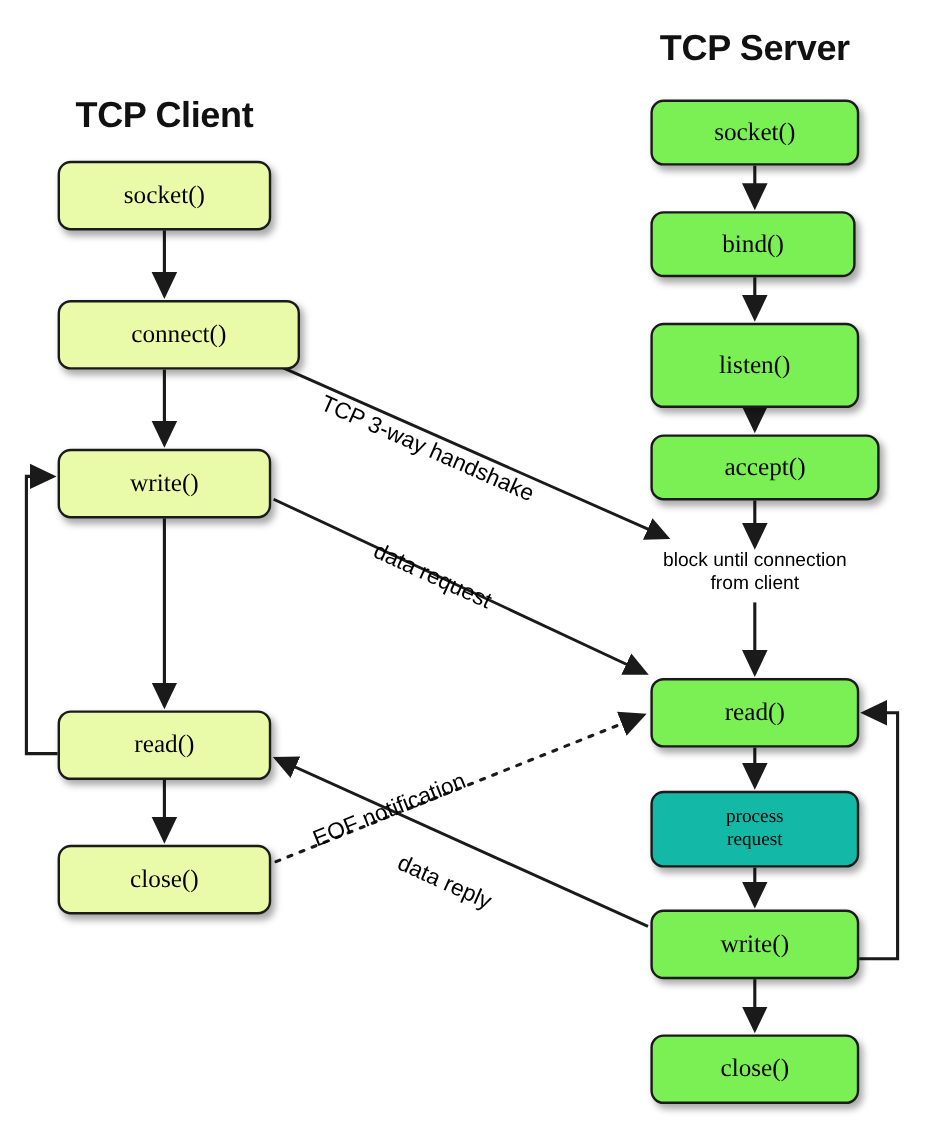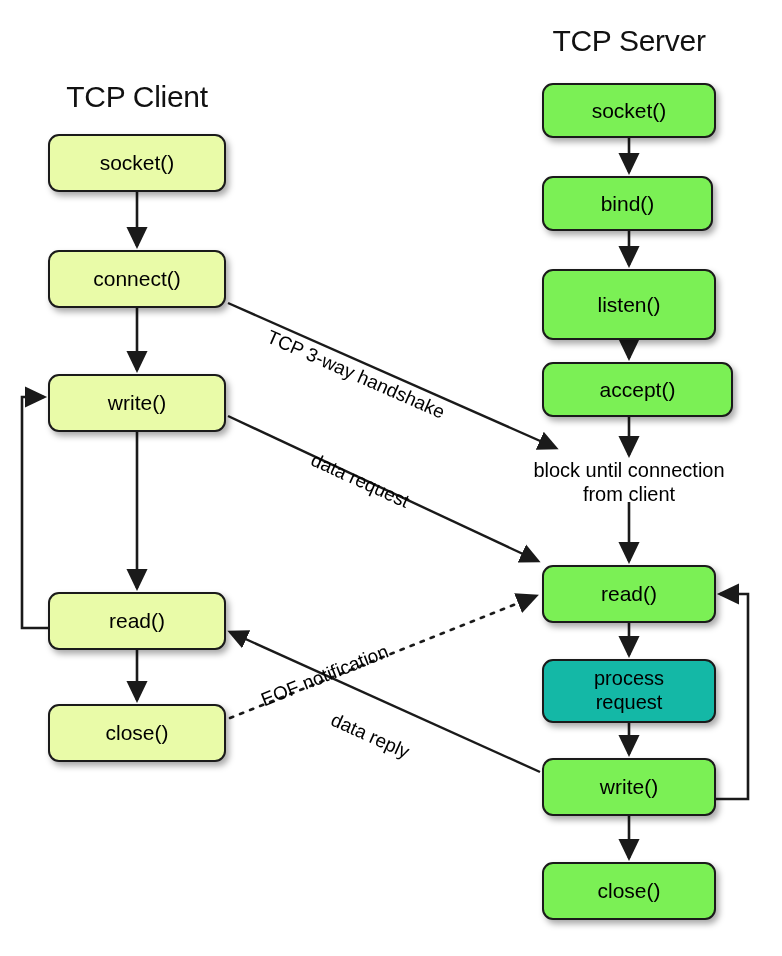--- a/index.html
+++ b/index.html
@@ -10,54 +10,55 @@
   #canvas {
     position: relative;
     width: 782px;
     height: 956px;
     background: #ffffff;
     font-family: "Liberation Sans", sans-serif;
     overflow: hidden;
   }
   .col-title {
     position: absolute;
-    font-weight: normal;
+    font-weight: bold;
     font-size: 30px;
     color: #111111;
     letter-spacing: -0.3px;
     white-space: nowrap;
     text-align: center;
   }
   .node {
     position: absolute;
     box-sizing: border-box;
     border: 2.2px solid #1a1a1a;
     border-radius: 11px;
     display: flex;
     align-items: center;
     justify-content: center;
     font-size: 21px;
     color: #000000;
     line-height: 1.12;
     text-align: center;
     box-shadow: 3px 4px 6px rgba(0,0,0,0.34);
+    font-family: Liberation Serif, serif;
   }
   .node.client { background: #e9fba8; }
   .node.server { background: #7bf055; }
   .node.plain  { background: #14b8a6; }
   .edge-label {
     position: absolute;
     font-size: 19px;
     color: #000000;
     white-space: nowrap;
     transform-origin: 0 50%;
   }
   .note {
     position: absolute;
-    font-size: 20px;
+    font-size: 16px;
     color: #000000;
     text-align: center;
     line-height: 1.18;
     white-space: pre-line;
   }
   svg.wires {
     position: absolute;
     left: 0; top: 0;
     width: 782px;
     height: 956px;
@@ -99,21 +100,21 @@
 
     <line x1="228" y1="303" x2="556" y2="448" stroke="#1a1a1a" stroke-width="2.4" marker-end="url(#ah)"></line>
     <line x1="228" y1="416" x2="538" y2="561" stroke="#1a1a1a" stroke-width="2.4" marker-end="url(#ah)"></line>
     <line x1="540" y1="772" x2="230" y2="632" stroke="#1a1a1a" stroke-width="2.4" marker-end="url(#ah)"></line>
     <line x1="230" y1="718" x2="536" y2="596" stroke="#1a1a1a" stroke-width="2.6" stroke-dasharray="3.4 7.4" stroke-linecap="round" marker-end="url(#ah)"></line>
   </svg>
 
   <div class="node client" style="left:48px; top:134px; width:178px; height:58px;">
     <span>socket()</span>
   </div>
-  <div class="node client" style="left:48px; top:250px; width:178px; height:58px;">
+  <div class="node client" style="left:48px; top:250px; width:202px; height:58px;">
     <span>connect()</span>
   </div>
   <div class="node client" style="left:48px; top:374px; width:178px; height:58px;">
     <span>write()</span>
   </div>
   <div class="node client" style="left:48px; top:592px; width:178px; height:58px;">
     <span>read()</span>
   </div>
   <div class="node client" style="left:48px; top:704px; width:178px; height:58px;">
     <span>close()</span>

